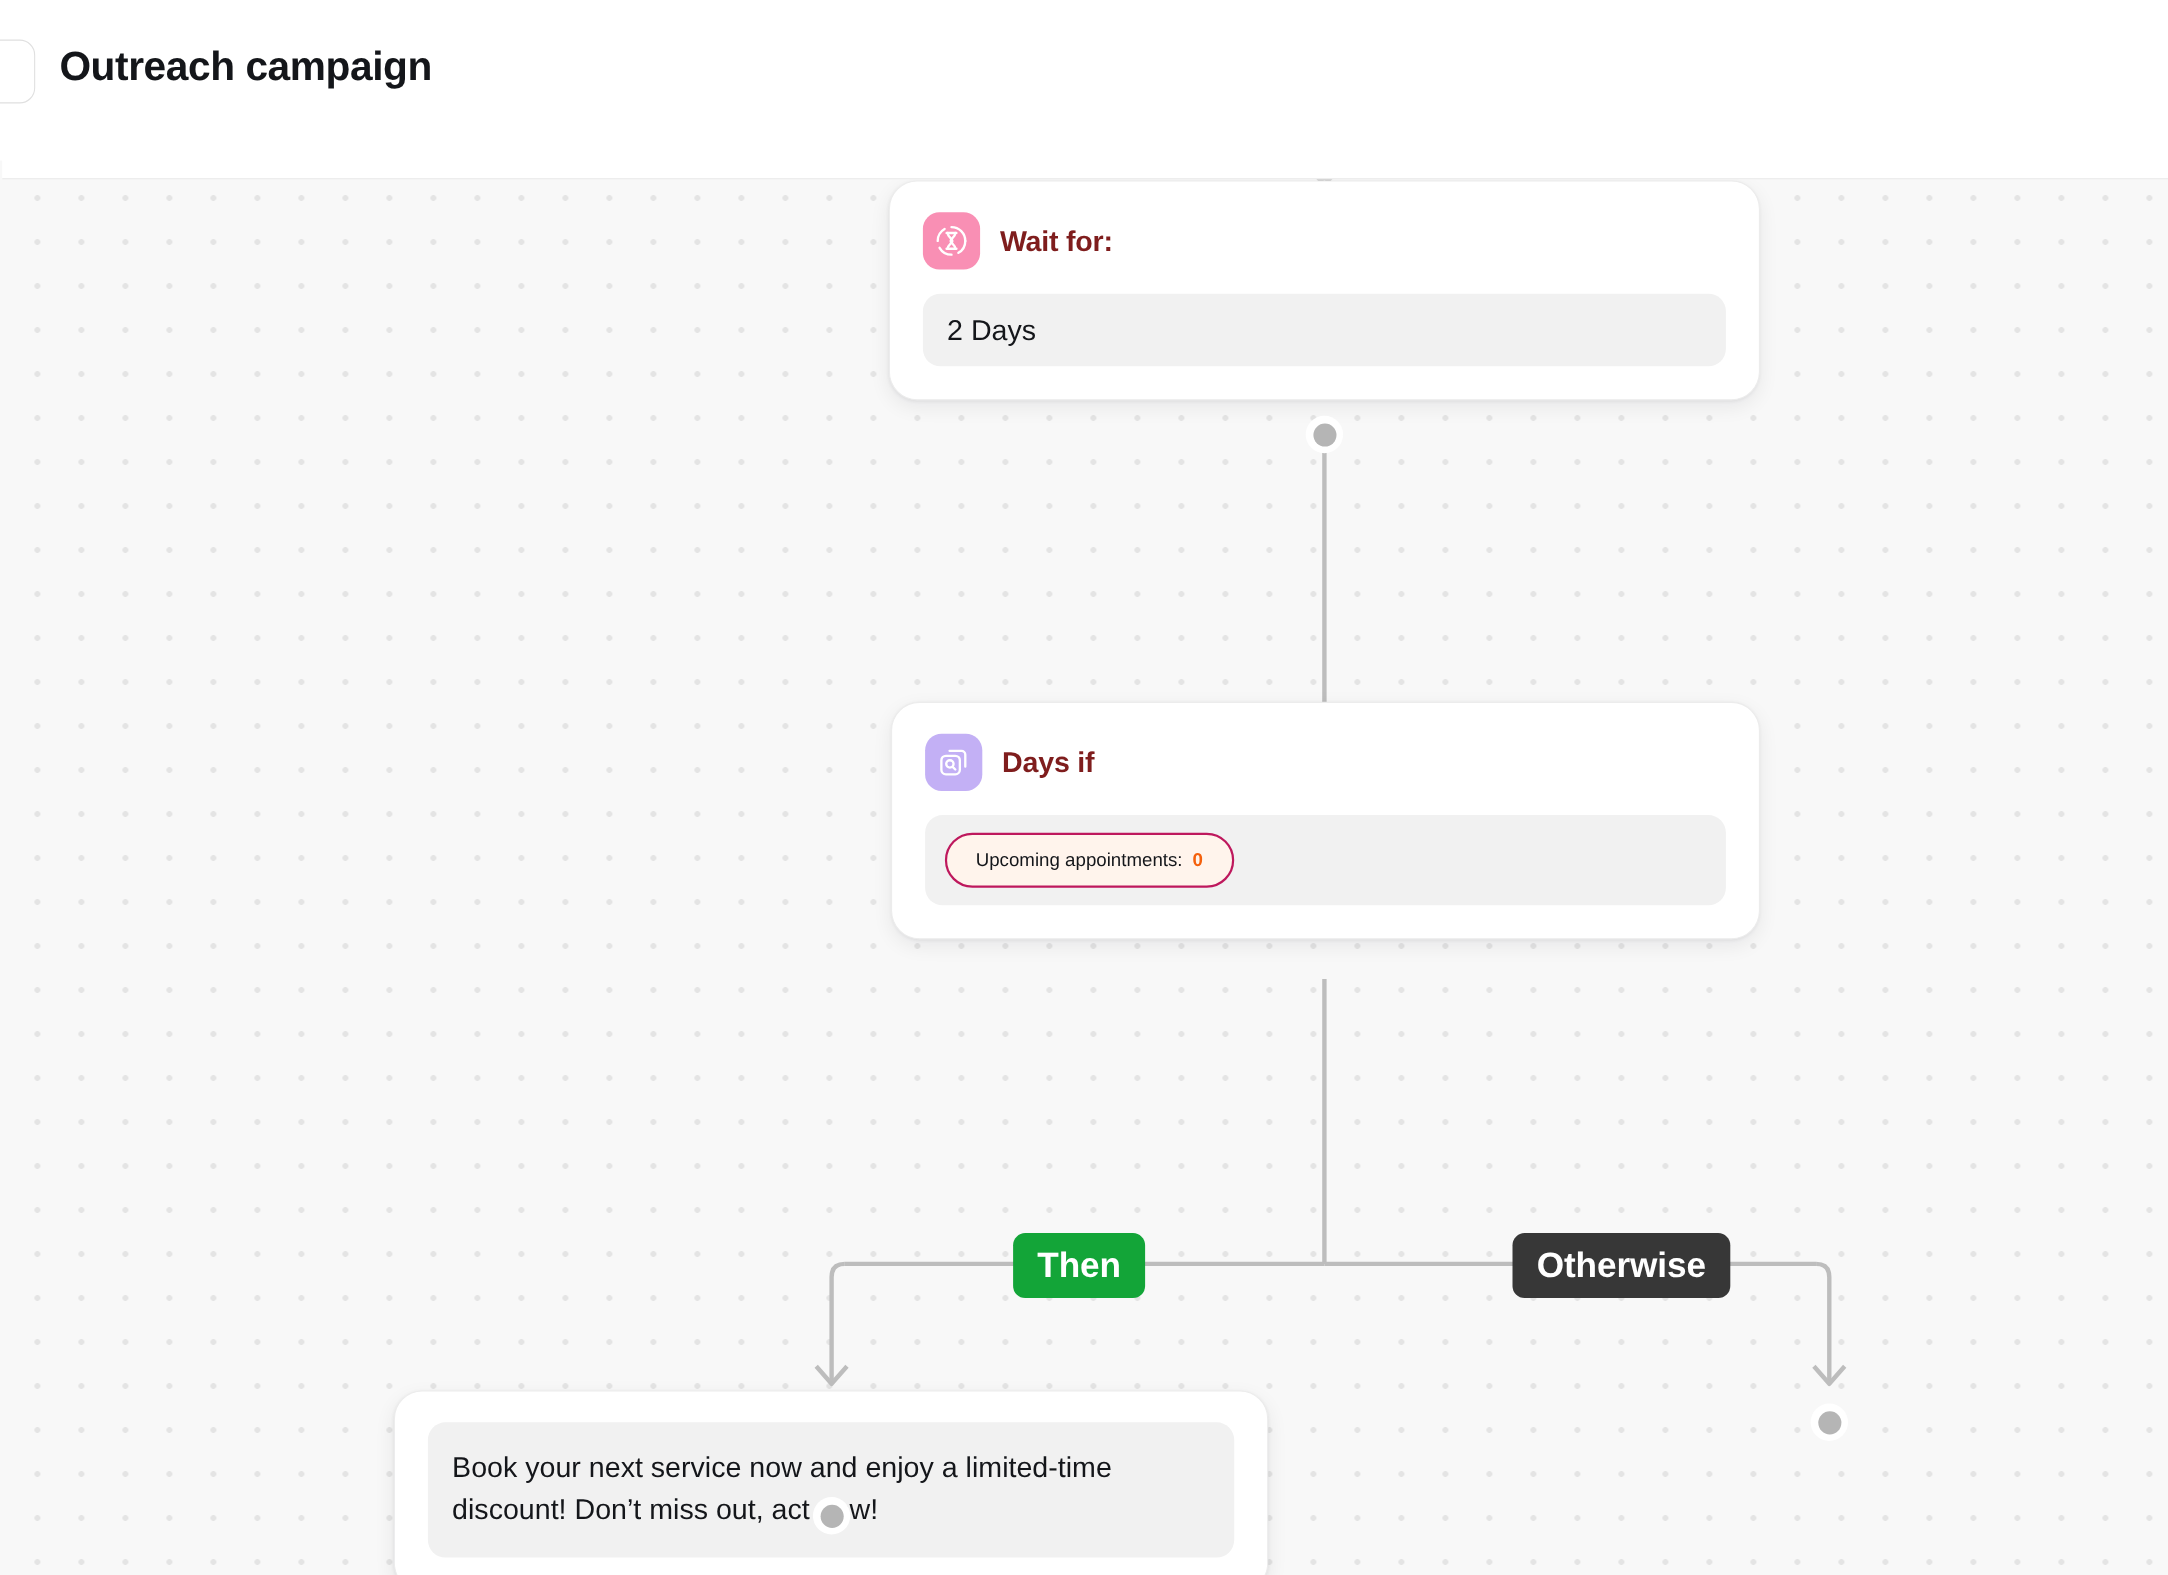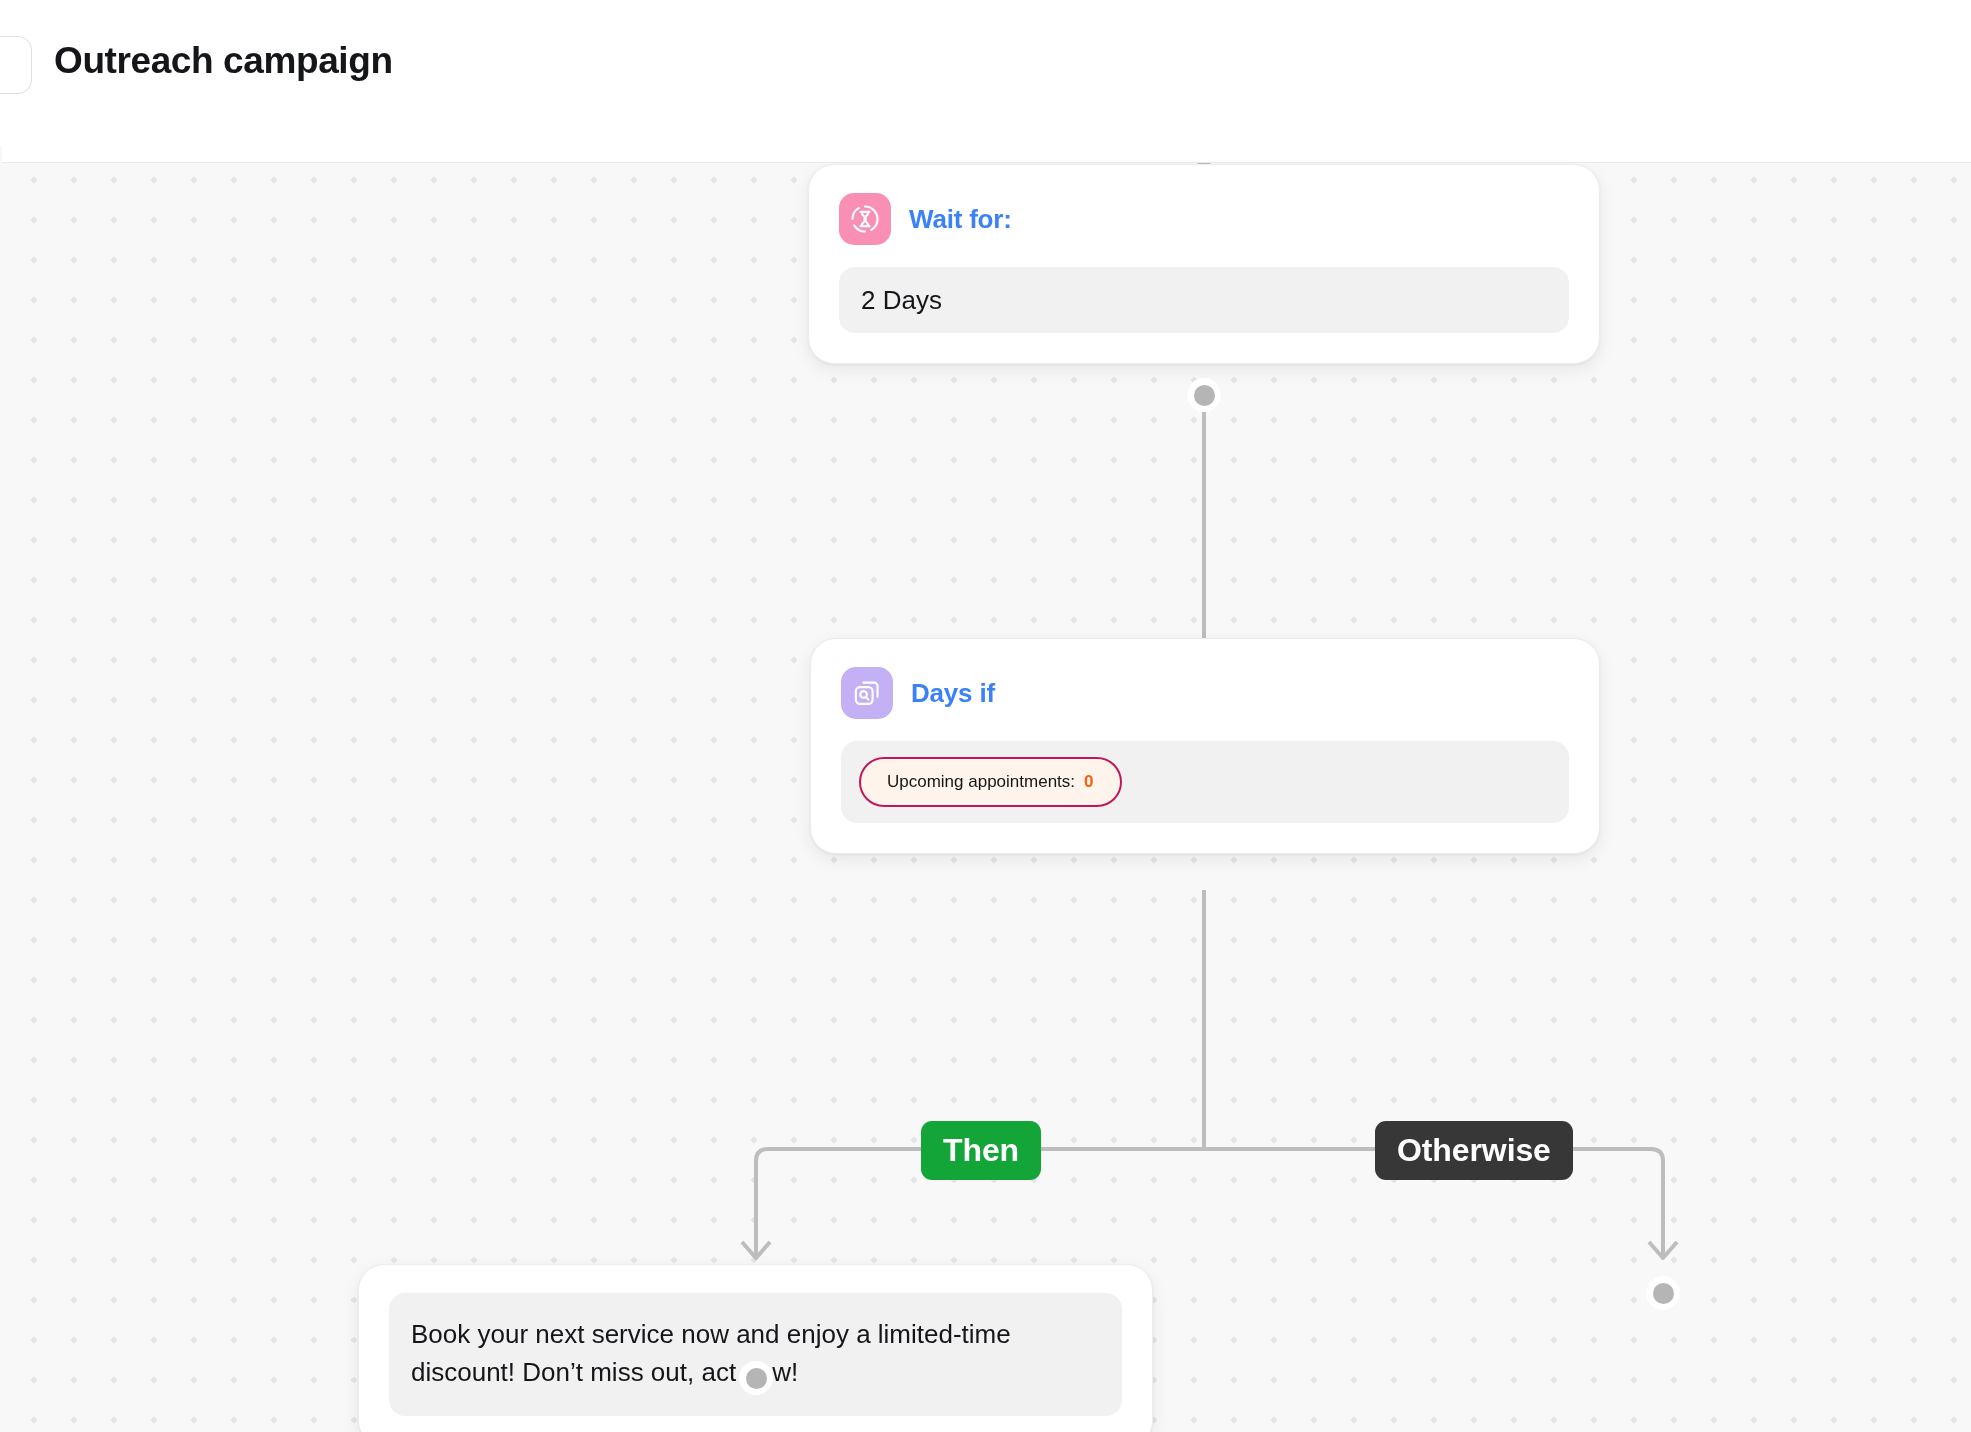--- a/index.html
+++ b/index.html
@@ -98,21 +98,21 @@
     justify-content: center;
     flex: 0 0 auto;
   }
   .icon-wait { background: #f98fb4; }
   .icon-check { background: #c3b0f5; }
   .icon-msg  { background: #68b5f3; }
 
   .node-title {
     font-size: 26px;
     font-weight: bold;
-    color: #3b82f6;
+    color: #7f1d1d;
     letter-spacing: -0.2px;
     white-space: nowrap;
   }
 
   .node-field {
     background: #f1f1f1;
     border-radius: 16px;
     padding: 8px 22px;
     font-size: 26px;
     color: #14161a;

